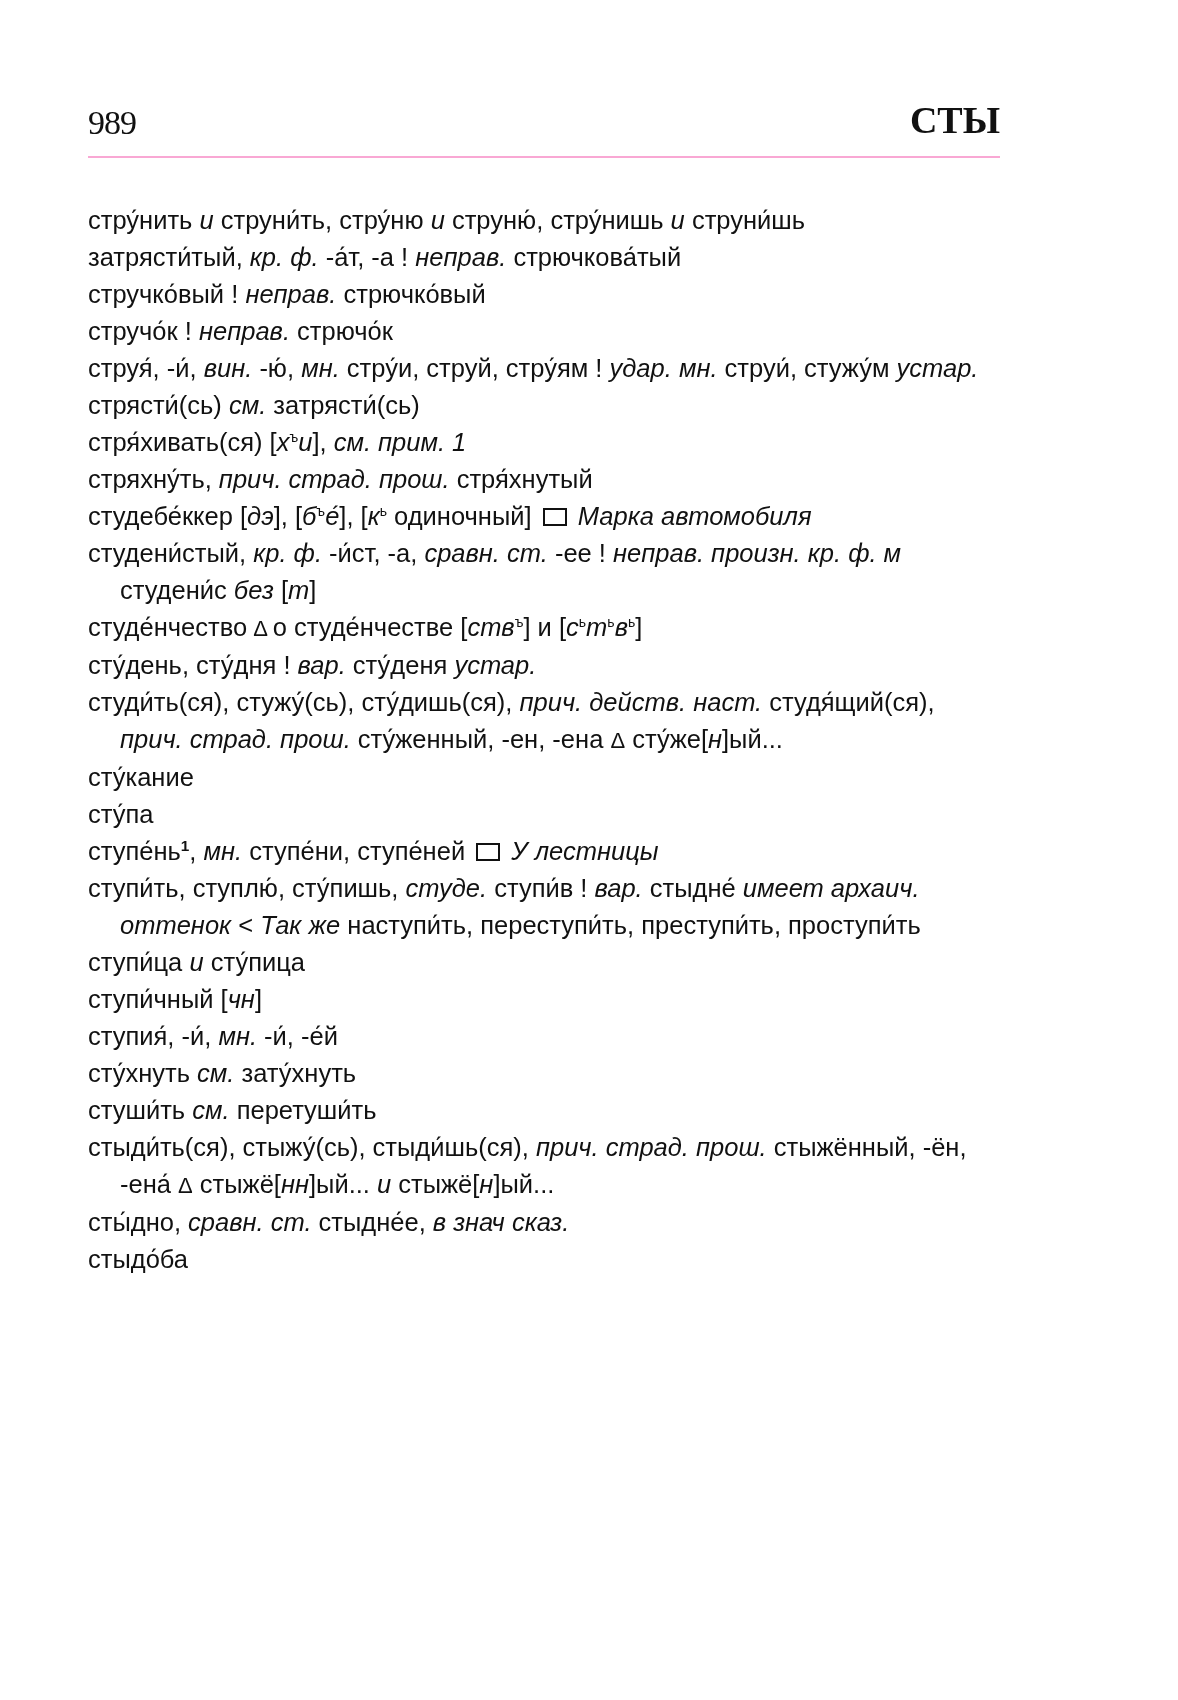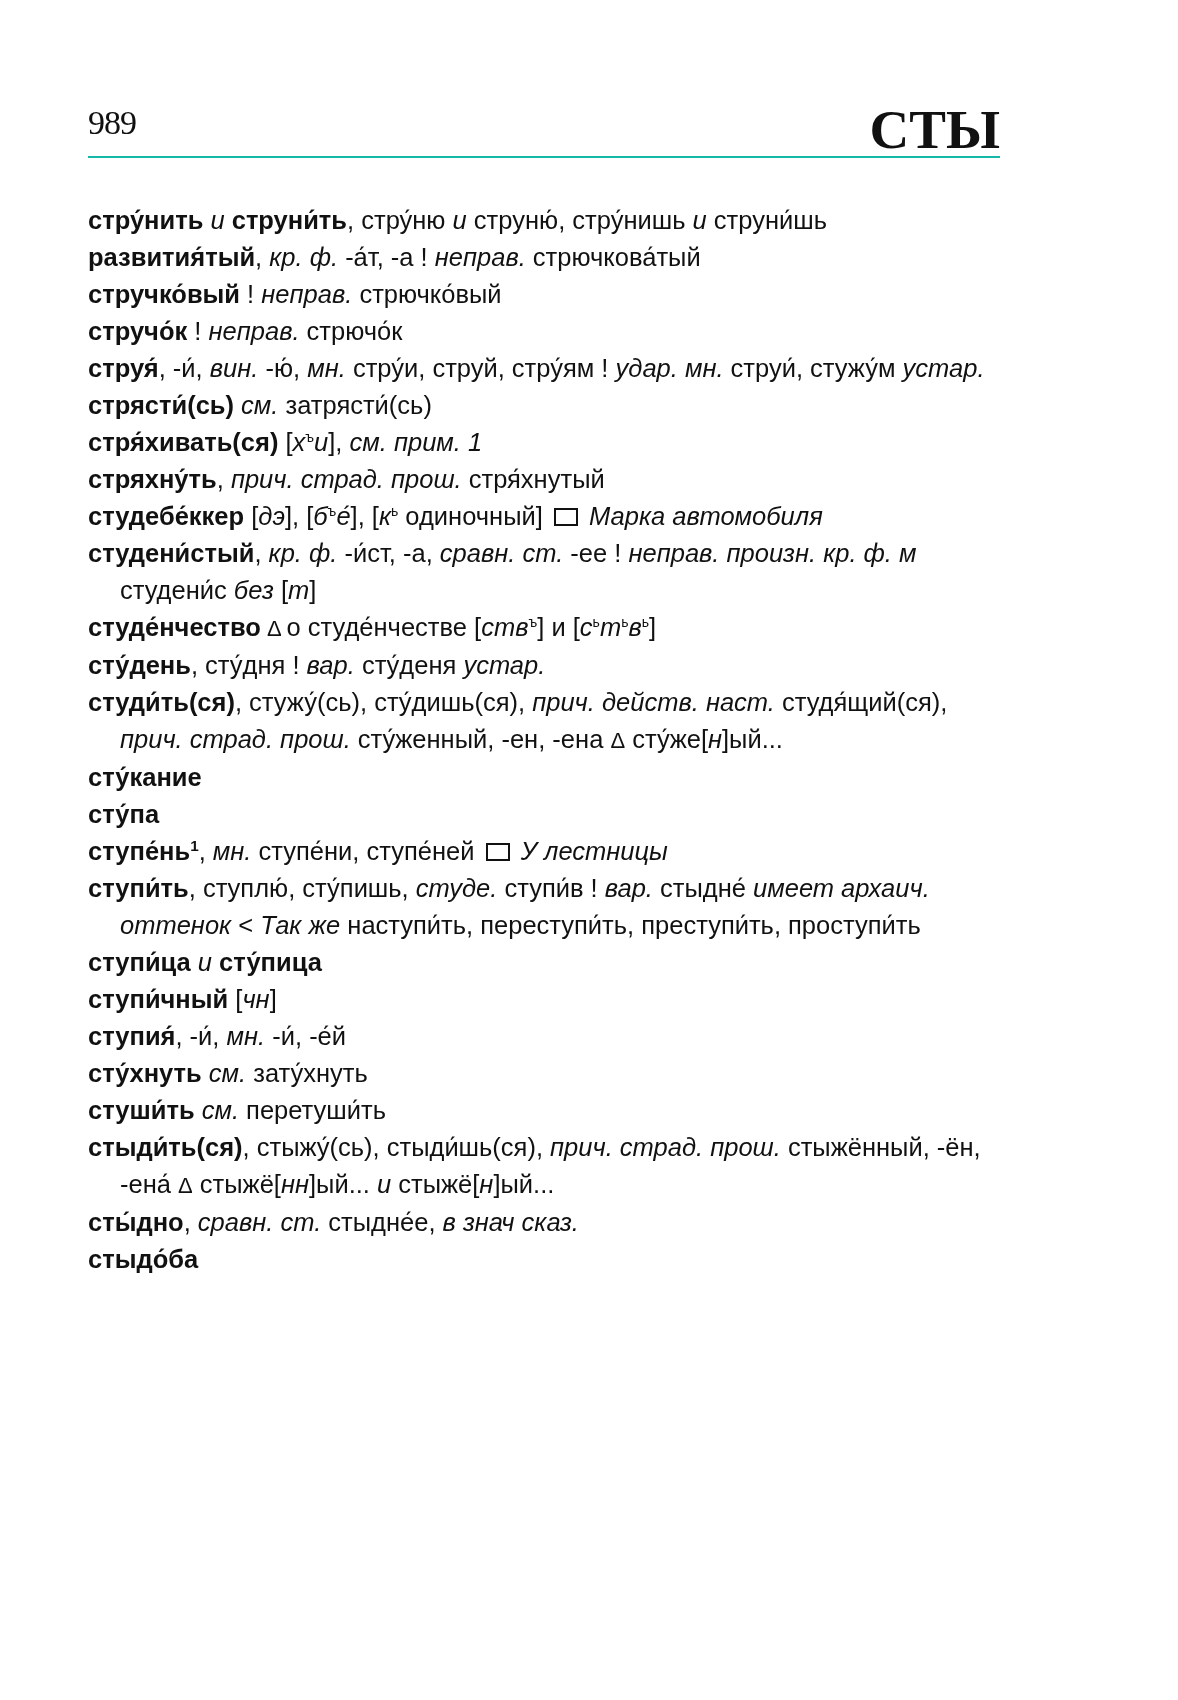--- a/index.html
+++ b/index.html
@@ -4,59 +4,59 @@
 <style>
   html, body { margin: 0; padding: 0; background: #ffffff; }
   body {
     width: 1178px; height: 1700px; position: relative; overflow: hidden;
     font-family: "Liberation Sans", "DejaVu Sans", sans-serif;
     color: #111111;
   }
   .page { position: absolute; left: 88px; top: 0; width: 912px; }
   .header {
     position: absolute; left: 0; top: 100px; width: 912px; height: 56px;
-    border-bottom: 2px solid #14b8a6;
+    border-bottom: 2px solid #f9a8d4;
   }
   .page-number {
     position: absolute; left: 0; top: 4px;
     font-family: "Liberation Serif", "DejaVu Serif", serif;
     font-size: 34px; letter-spacing: -1px;
   }
   .running-head {
     position: absolute; right: 0; top: -2px;
     font-family: "Liberation Serif", "DejaVu Serif", serif;
-    font-weight: bold; font-size: 55px;
+    font-weight: bold; font-size: 38px;
   }
   .entries { position: absolute; left: 0; top: 202px; width: 912px; }
   .entry {
     font-size: 25.5px; line-height: 37px;
     padding-left: 32px; text-indent: -32px;
     text-align: left;
   }
-  .hw { font-weight: bold; }
+  .hw { font-weight: normal; }
   .it { font-style: italic; }
   .sup { font-size: 60%; vertical-align: super; line-height: 0; font-weight: bold; }
   .ph { font-size: 55%; vertical-align: super; line-height: 0; }
   .box {
     display: inline-block; width: 24px; height: 18px; border: 2px solid #111;
     vertical-align: -1px; margin: 0 4px; box-sizing: border-box;
   }
   .tri { font-size: 22px; }
 </style>
 </head>
 <body>
 
 <div class="page">
   <div class="header">
     <span class="page-number">989</span>
     <span class="running-head">СТЫ</span>
   </div>
   <div class="entries" id="entries">
       <div class="entry"><span class="hw">стру́нить</span><span class="it"> и </span><span class="hw">струни́ть</span><span>, стру́ню </span><span class="it">и</span><span> струню́, стру́нишь </span><span class="it">и</span><span> струни́шь</span></div>
-      <div class="entry"><span class="hw">развития́тый</span><span>, </span><span class="it">кр. ф.</span><span> -а́т, -а ! </span><span class="it">неправ.</span><span> стрючкова́тый</span></div>
+      <div class="entry"><span class="hw">затрясти́тый</span><span>, </span><span class="it">кр. ф.</span><span> -а́т, -а ! </span><span class="it">неправ.</span><span> стрючкова́тый</span></div>
       <div class="entry"><span class="hw">стручко́вый</span><span> ! </span><span class="it">неправ.</span><span> стрючко́вый</span></div>
       <div class="entry"><span class="hw">стручо́к</span><span> ! </span><span class="it">неправ.</span><span> стрючо́к</span></div>
       <div class="entry"><span class="hw">струя́</span><span>, -и́, </span><span class="it">вин.</span><span> -ю́, </span><span class="it">мн.</span><span> стру́и, струй, стру́ям ! </span><span class="it">удар. мн.</span><span> струи́, стужу́м </span><span class="it">устар.</span></div>
       <div class="entry"><span class="hw">стрясти́(сь)</span><span> </span><span class="it">см.</span><span> затрясти́(сь)</span></div>
       <div class="entry"><span class="hw">стря́хивать(ся)</span><span> [</span><span class="it">х</span><span class="ph">ъ</span><span class="it">и</span><span>], </span><span class="it">см. прим. 1</span></div>
       <div class="entry"><span class="hw">стряхну́ть</span><span>, </span><span class="it">прич. страд. прош.</span><span> стря́хнутый</span></div>
       <div class="entry"><span class="hw">студебе́ккер</span><span> [</span><span class="it">дэ</span><span>], [</span><span class="it">б</span><span class="ph">ъ</span><span class="it">е́</span><span>], [</span><span class="it">к</span><span class="ph">ь</span><span> одиночный] </span><span class="box"></span><span> </span><span class="it">Марка автомобиля</span></div>
       <div class="entry"><span class="hw">студени́стый</span><span>, </span><span class="it">кр. ф.</span><span> -и́ст, -а, </span><span class="it">сравн. ст.</span><span> -ее ! </span><span class="it">неправ. произн. кр. ф. м</span><span> студени́с </span><span class="it">без</span><span> [</span><span class="it">т</span><span>]</span></div>
       <div class="entry"><span class="hw">студе́нчество</span><span class="tri"> Δ </span><span>о студе́нчестве [</span><span class="it">ств</span><span class="ph">ъ</span><span>] и [</span><span class="it">с</span><span class="ph">ь</span><span class="it">т</span><span class="ph">ь</span><span class="it">в</span><span class="ph">ь</span><span>]</span></div>
       <div class="entry"><span class="hw">сту́день</span><span>, сту́дня ! </span><span class="it">вар.</span><span> сту́деня </span><span class="it">устар.</span></div>

